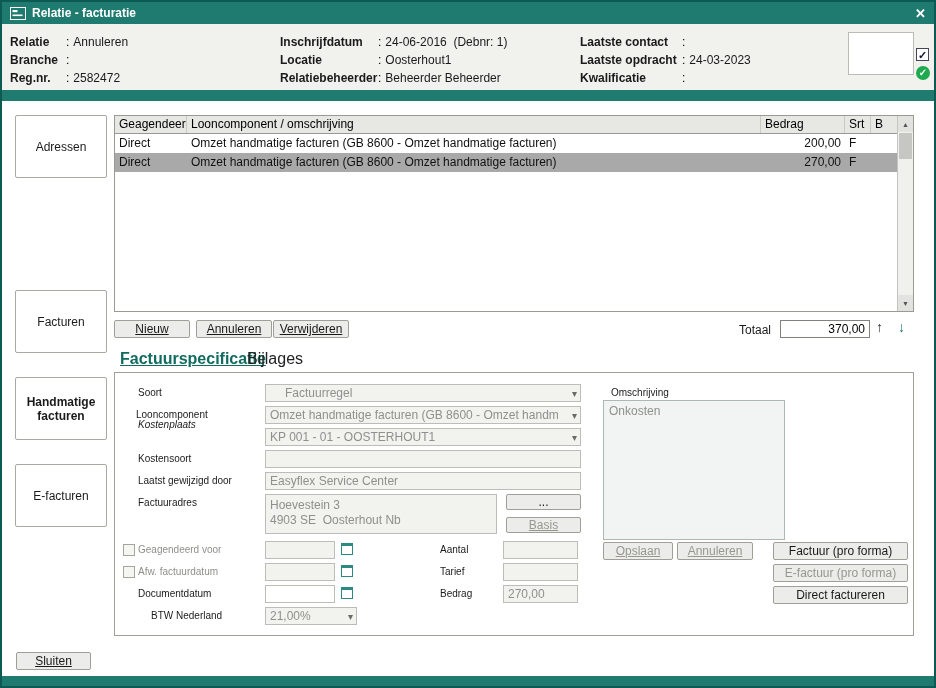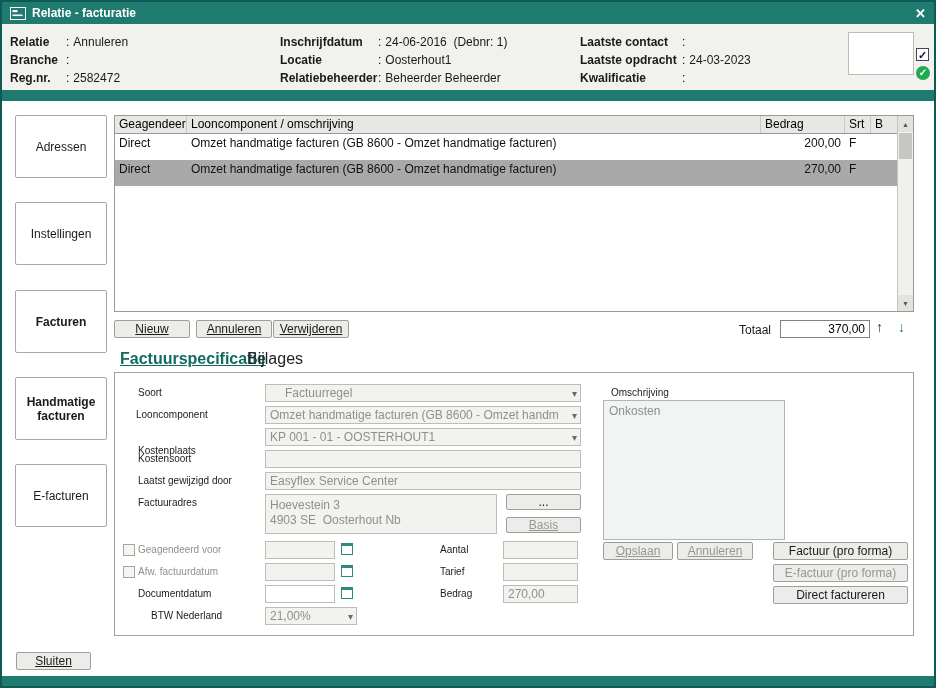--- a/index.html
+++ b/index.html
@@ -40,21 +40,21 @@
           font-size:12px; color:#1a1a1a; padding:2px; cursor:default; }
   .stab.active { font-weight:bold; }
 
   
   .table { position:absolute; left:112px; top:14px; width:800px; height:197px; border:1px solid #9a9a94; background:#fff; }
   .thead { position:absolute; top:0; left:0; right:16px; height:18px; display:flex; background:#e7e7e3;
            border-bottom:1px solid #9a9a94; }
   .th { padding:0 4px; line-height:17px; font-size:12px; border-right:1px solid #c9c9c5; overflow:hidden; white-space:nowrap; }
   .tc1 { width:72px; } .tc2 { width:574px; } .tc3 { width:84px; } .tc4 { width:26px; text-align:left; } .tc5 { flex:1; border-right:none; }
   .trows { position:absolute; top:18px; left:0; right:16px; bottom:0; overflow:hidden; }
-  .trow { display:flex; height:26px; line-height:19px; font-size:12px; color:#111; }
+  .trow { display:flex; height:19px; line-height:19px; font-size:12px; color:#111; }
   .trow.sel { background:#a9a9a9; }
   .td { padding:0 4px; overflow:hidden; white-space:nowrap; }
   .td.tc3 { text-align:right; }
   .sb { position:absolute; right:0; top:0; bottom:0; width:16px; background:#f0f0ed; border-left:1px solid #c4c4c0; }
   .sbtn { position:absolute; left:0; width:15px; height:16px; background:#e2e2de; color:#555; font-size:7px;
           display:flex; align-items:center; justify-content:center; }
   .sbtn.up { top:0; } .sbtn.down { bottom:0; }
   .thumb { position:absolute; left:1px; top:17px; width:13px; height:26px; background:#c6c6c2; }
 
   
@@ -123,22 +123,21 @@
     <div class="photo"></div>
     <div class="cbtop">✓</div>
     <div class="okcircle">✓</div>
   </div>
 
   <div class="band"></div>
 
   <div class="content">
 
     <div class="stab" style="top:14px;">Adressen</div>
-    <div class="stab" style="top:101px;">Instellingen</div>
-    <div class="stab" style="top:189px;font-weight:bold;">Facturen</div>
+    <div class="stab" style="top:189px;">Facturen</div>
     <div class="stab active" style="top:276px;">Handmatige facturen</div>
     <div class="stab" style="top:363px;">E-facturen</div>
 
     <div class="table">
       <div class="thead">
         <div class="th tc1">Geagendeerd</div>
         <div class="th tc2">Looncomponent / omschrijving</div>
         <div class="th tc3">Bedrag</div>
         <div class="th tc4">Srt</div>
         <div class="th tc5">B</div>
@@ -179,21 +178,21 @@
     <div class="spectab" style="left:245px;">Bijlages</div>
 
     <div class="panel">
 
       <div class="flabel" style="left:23px; top:14px;">Soort</div>
       <div class="field" style="left:150px; top:11px; width:316px;padding-left:19px;"><span>Factuurregel</span><span class="chev">▾</span></div>
 
       <div class="flabel" style="left:21px; top:36px;">Looncomponent</div>
       <div class="field" style="left:150px; top:33px; width:316px;"><span>Omzet handmatige facturen (GB 8600 - Omzet handm</span><span class="chev">▾</span></div>
 
-      <div class="flabel" style="left:23px; top:72px;">Kostenplaats</div>
+      <div class="flabel" style="left:23px; top:46px;font-style:italic;">Kostenplaats</div>
       <div class="field" style="left:150px; top:55px; width:316px;"><span>KP 001 - 01 - OOSTERHOUT1</span><span class="chev">▾</span></div>
 
       <div class="flabel" style="left:23px; top:80px;">Kostensoort</div>
       <div class="field" style="left:150px; top:77px; width:316px;"></div>
 
       <div class="flabel" style="left:23px; top:102px;">Laatst gewijzigd door</div>
       <div class="field" style="left:150px; top:99px; width:316px;">Easyflex Service Center</div>
 
       <div class="flabel" style="left:23px; top:124px;">Factuuradres</div>
       <div class="field multi" style="left:150px; top:121px; width:232px;">Hoevestein 3

